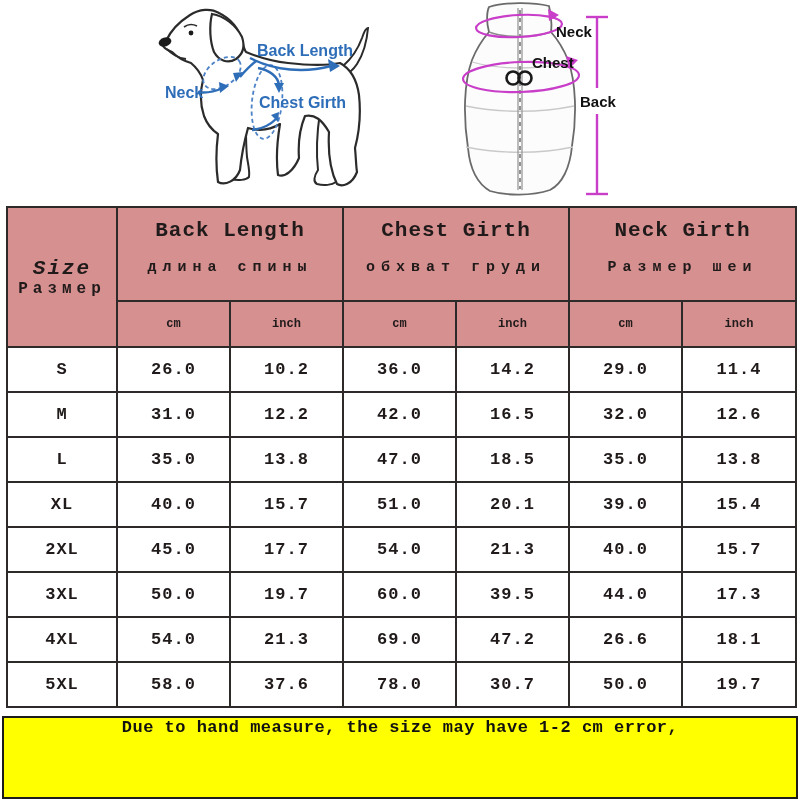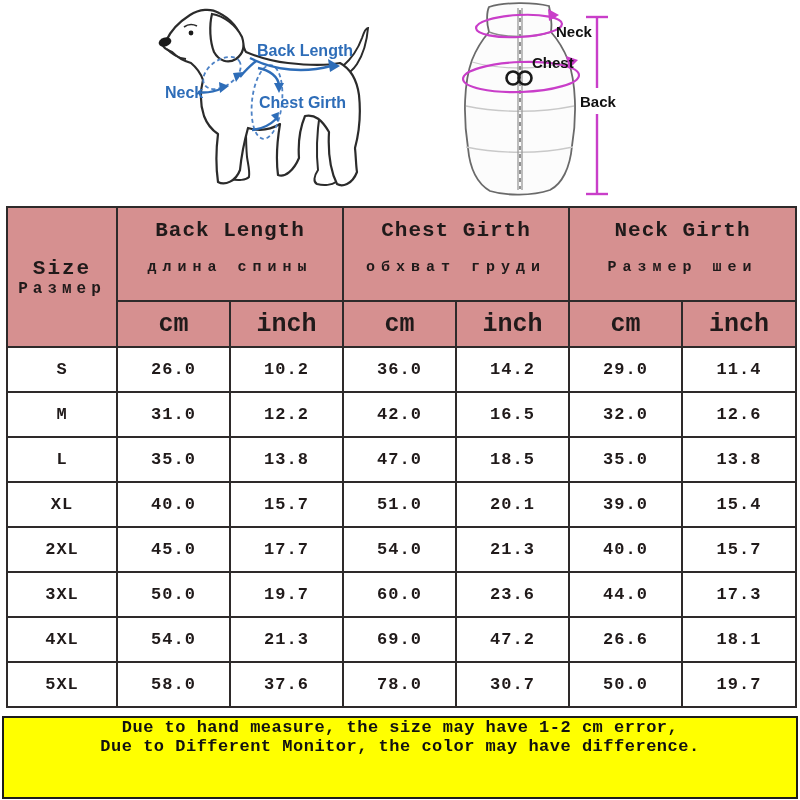--- a/index.html
+++ b/index.html
@@ -15,29 +15,29 @@
   table.size-table{position:absolute;left:6px;top:206px;width:789px;
                    border-collapse:collapse;table-layout:fixed;}
   .size-table td,.size-table th{border:2px solid #2e2a2a;text-align:center;
                    vertical-align:middle;padding:0;color:#201a1a;}
   .hdr{background:#d69090;}
   tr.group-row{height:94px;}
   tr.unit-row{height:46px;}
   tr.data-row{height:45px;}
   .en-hdr{font-weight:bold;font-size:21px;letter-spacing:1px;display:block;margin-top:-14px;}
   .ru-hdr{font-weight:bold;font-size:15px;letter-spacing:6px;display:block;margin-top:17px;}
-  .size-en{font-weight:bold;font-size:21px;letter-spacing:2px;display:block;}
+  .size-en{font-weight:bold;font-size:21px;letter-spacing:2px;display:block;font-style:italic;}
   .size-ru{font-weight:bold;font-size:16px;letter-spacing:5px;display:block;}
-  .unit-cell{font-weight:bold;font-size:25px;background:#d69090;}
+  .unit-cell{font-weight:bold;font-size:12px;background:#d69090;}
   .data-row td{font-weight:bold;font-size:17px;letter-spacing:1px;background:#ffffff;}
 
   
   .note-box{position:absolute;left:2px;top:716px;width:792px;height:79px;background:#ffff00;
             border:2px solid #1c1c1c;display:flex;flex-direction:column;
-            justify-content:flex-start;align-items:center;}
+            justify-content:space-between;align-items:center;}
   .note-line{font-weight:bold;font-size:17px;color:#111;letter-spacing:0.5px;
              font-family:"Liberation Mono","DejaVu Sans Mono",monospace;}
 </style>
 </head>
 <body>
 
 <div class="canvas">
 
   <svg class="dog-svg" width="232" height="205" viewBox="148 0 232 205">
 
@@ -205,21 +205,21 @@
         <td>54.0</td>
         <td>21.3</td>
         <td>40.0</td>
         <td>15.7</td>
       </tr>
       <tr class="data-row">
         <td>3XL</td>
         <td>50.0</td>
         <td>19.7</td>
         <td>60.0</td>
-        <td>23.6</td>
+        <td>39.5</td>
         <td>44.0</td>
         <td>17.3</td>
       </tr>
       <tr class="data-row">
         <td>4XL</td>
         <td>54.0</td>
         <td>21.3</td>
         <td>69.0</td>
         <td>47.2</td>
         <td>26.6</td>
@@ -232,16 +232,15 @@
         <td>78.0</td>
         <td>30.7</td>
         <td>50.0</td>
         <td>19.7</td>
       </tr>
     </tbody>
   </table>
 
   <div class="note-box">
     <div class="note-line">Due to hand measure, the size may have 1-2 cm error,</div>
-    <div class="note-line">Due to Different Monitor, the color may have difference.</div>
   </div>
 
 </div>
 
 </body></html>

